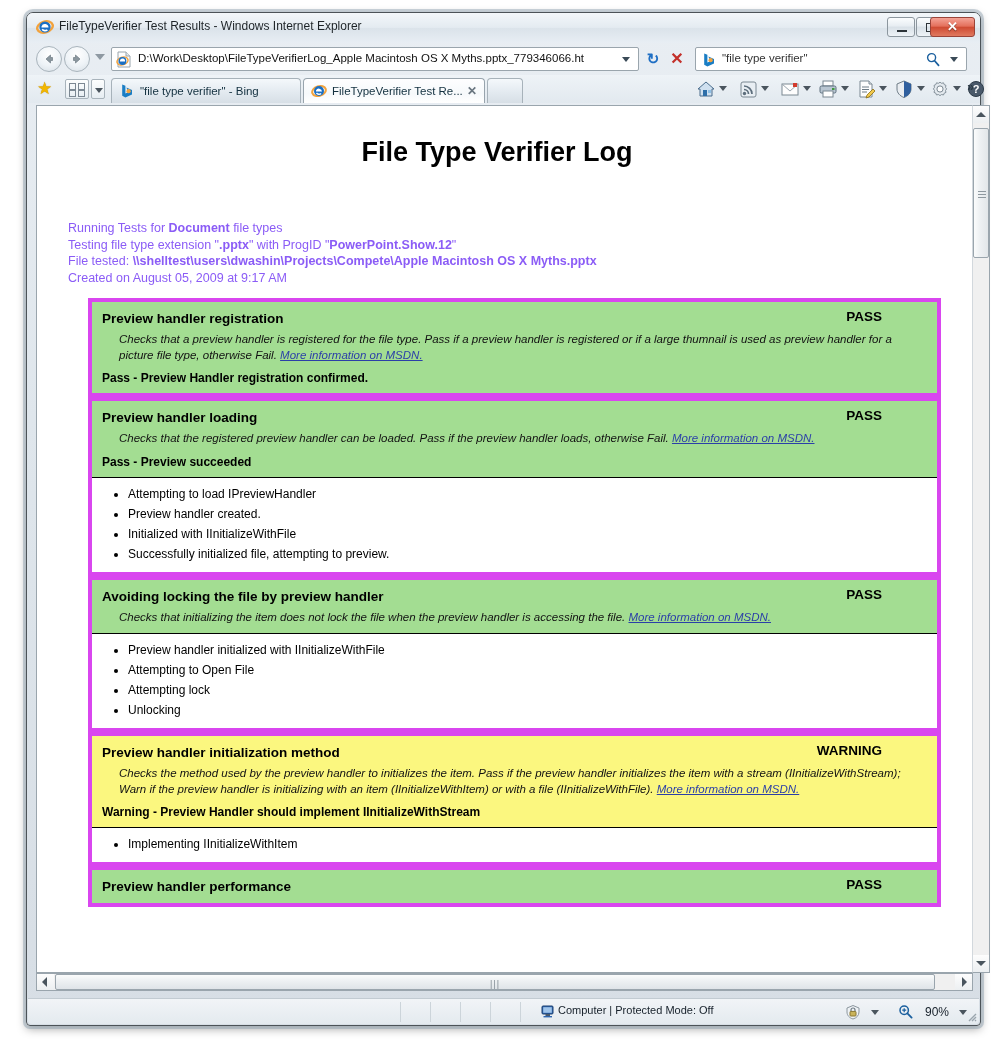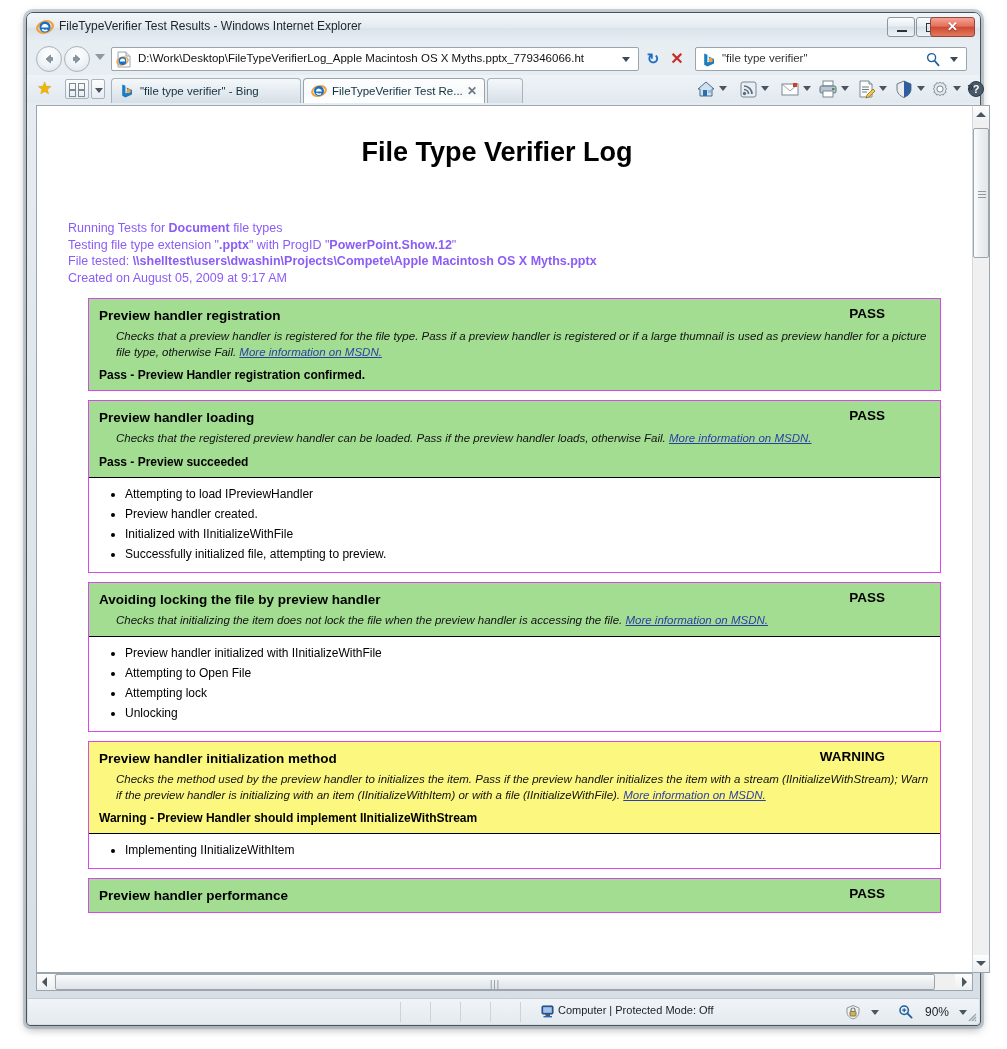--- a/index.html
+++ b/index.html
@@ -132,21 +132,21 @@
   #page-title { text-align:center; font-size:27px; font-weight:bold; color:#000;
     margin: 13px 0 0 0; letter-spacing:0px; }
   #intro { margin: 52px 0 0 31px; font-size:12.5px; color:#8b5cf6; line-height:16.5px; }
   #intro b { font-weight:bold; }
   h2#section-title {
     margin: 22px 0 0 45px; width: 862px;
     font-size: 19px; font-weight:bold; color:#000;
     border-bottom: 2px solid #000; padding-bottom: 3px;
   }
   #tests { margin: 12px 0 0 51px; width: 853px; }
-  .test { margin-bottom: 9px; border:1px solid #d946ef; }
+  .test { border:4px solid #d946ef; }
   .thead { padding: 7px 10px 8px 10px; position:relative; }
   .thead.pass { background: #a3dd92; }
   .thead.warn { background: #fbf77f; }
   .tname { font-size: 13.5px; font-weight:bold; color:#000; display:inline-block; }
   .tstatus { position:absolute; right: 55px; top: 7px; font-size:13.5px; font-weight:bold; color:#000; }
   .tdesc { margin: 5px 0 0 17px; font-size: 11.5px; font-style: italic; color:#111; line-height:15.5px; }
   .tdesc a { color:#2b3fa8; text-decoration:underline; font-style:italic; }
   .tresult { margin: 8px 0 0 0; font-size: 12px; font-weight:bold; color:#000; }
   .tbody { background:#fff; border-top:1px solid #000; padding: 6px 0 8px 0; }
   .tbody ul { margin: 0; padding: 0 0 0 36px; list-style: disc; }

